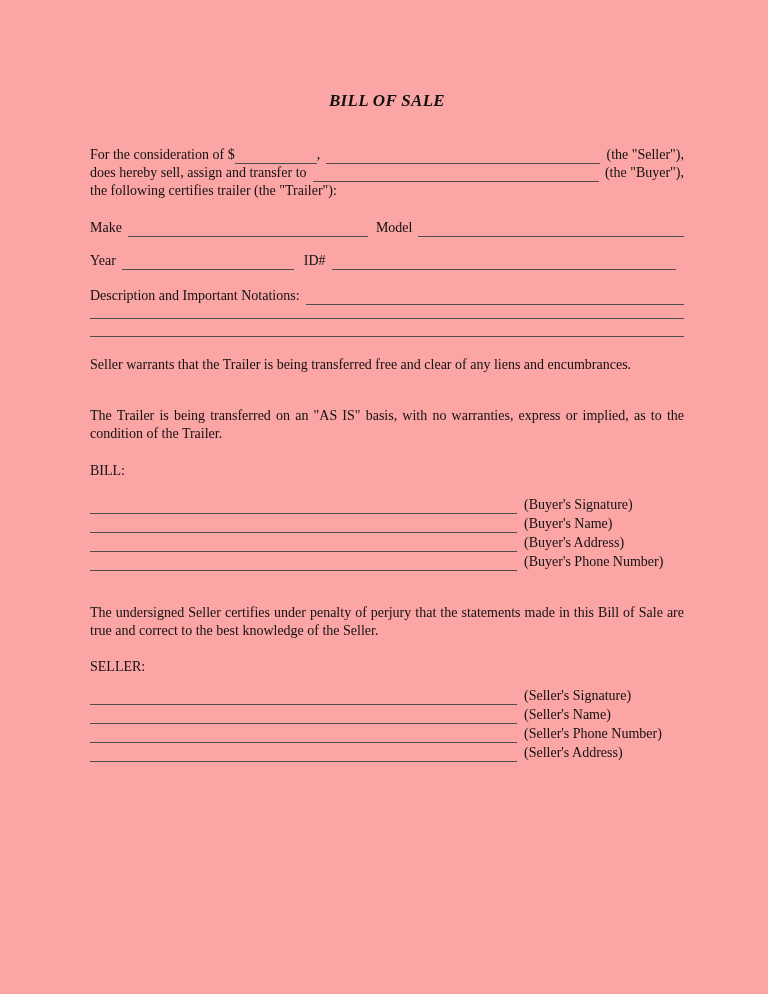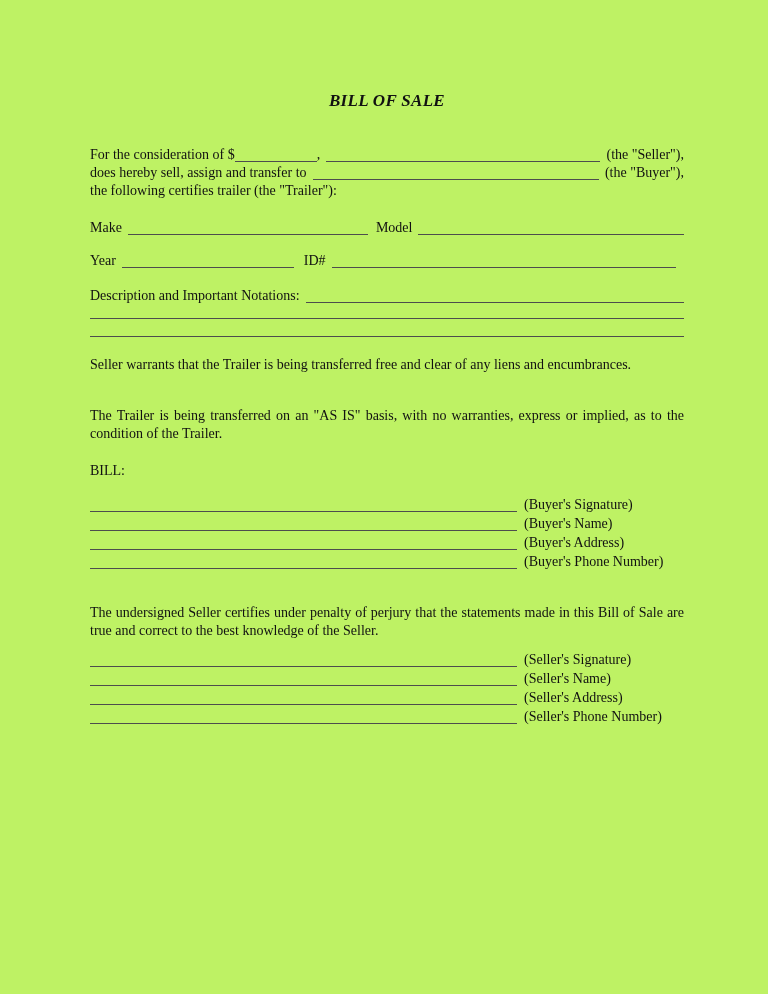--- a/index.html
+++ b/index.html
@@ -1,28 +1,28 @@
 <!DOCTYPE html>
 <html><head>
 <meta charset="utf-8">
 <style>
   * { margin:0; padding:0; box-sizing:border-box; }
   html,body { background:#ffffff; }
   .page {
-    width:768px; height:994px; background:#bef264;
+    width:768px; height:994px; background:#fca5a5;
     padding:92px 84px 0 90px;
     font-family:"Liberation Serif","DejaVu Serif",serif;
     font-size:14px; line-height:18px; color:#111111;
     position:relative; overflow:hidden;
   }
   .doc-title {
     text-align:center; font-size:17px; line-height:18px;
     font-weight:bold; font-style:italic; letter-spacing:.3px;
   }
-  .row { display:flex; align-items:center; }
+  .row { display:flex; align-items:flex-end; }
   .blank {
     display:inline-block; border-bottom:1px solid #4d4d4d; height:14px;
   }
   .grow { flex:1 1 auto; }
   .para { text-align:justify; }
   .rule { height:0; border-top:1px solid #4d4d4d; }
   .nowrap { white-space:nowrap; }
   .siglabel { margin-left:7px; white-space:nowrap; }
   .sigblank { width:427px; flex:0 0 auto; }
   .mt36{margin-top:36px}.mt19{margin-top:19px}.mt18{margin-top:18px}
@@ -94,32 +94,33 @@
       <span class="siglabel">(Buyer's Address)</span>
     </div>
     <div class="row">
       <span class="blank sigblank"></span>
       <span class="siglabel">(Buyer's Phone Number)</span>
     </div>
   </div>
 
   <div class="para mt16">The undersigned Seller certifies under penalty of perjury that the statements made in this Bill of Sale are true and correct to the best knowledge of the Seller.</div>
 
+  <div class="mt18">SELLER:</div>
   <div class="mt10 lh19">
     <div class="row">
       <span class="blank sigblank"></span>
       <span class="siglabel">(Seller's Signature)</span>
     </div>
     <div class="row">
       <span class="blank sigblank"></span>
       <span class="siglabel">(Seller's Name)</span>
     </div>
     <div class="row">
       <span class="blank sigblank"></span>
-      <span class="siglabel">(Seller's Address)</span>
+      <span class="siglabel">(Seller's Phone Number)</span>
     </div>
     <div class="row">
       <span class="blank sigblank"></span>
-      <span class="siglabel">(Seller's Phone Number)</span>
+      <span class="siglabel">(Seller's Address)</span>
     </div>
   </div>
 
 </div>
 
 </body></html>

